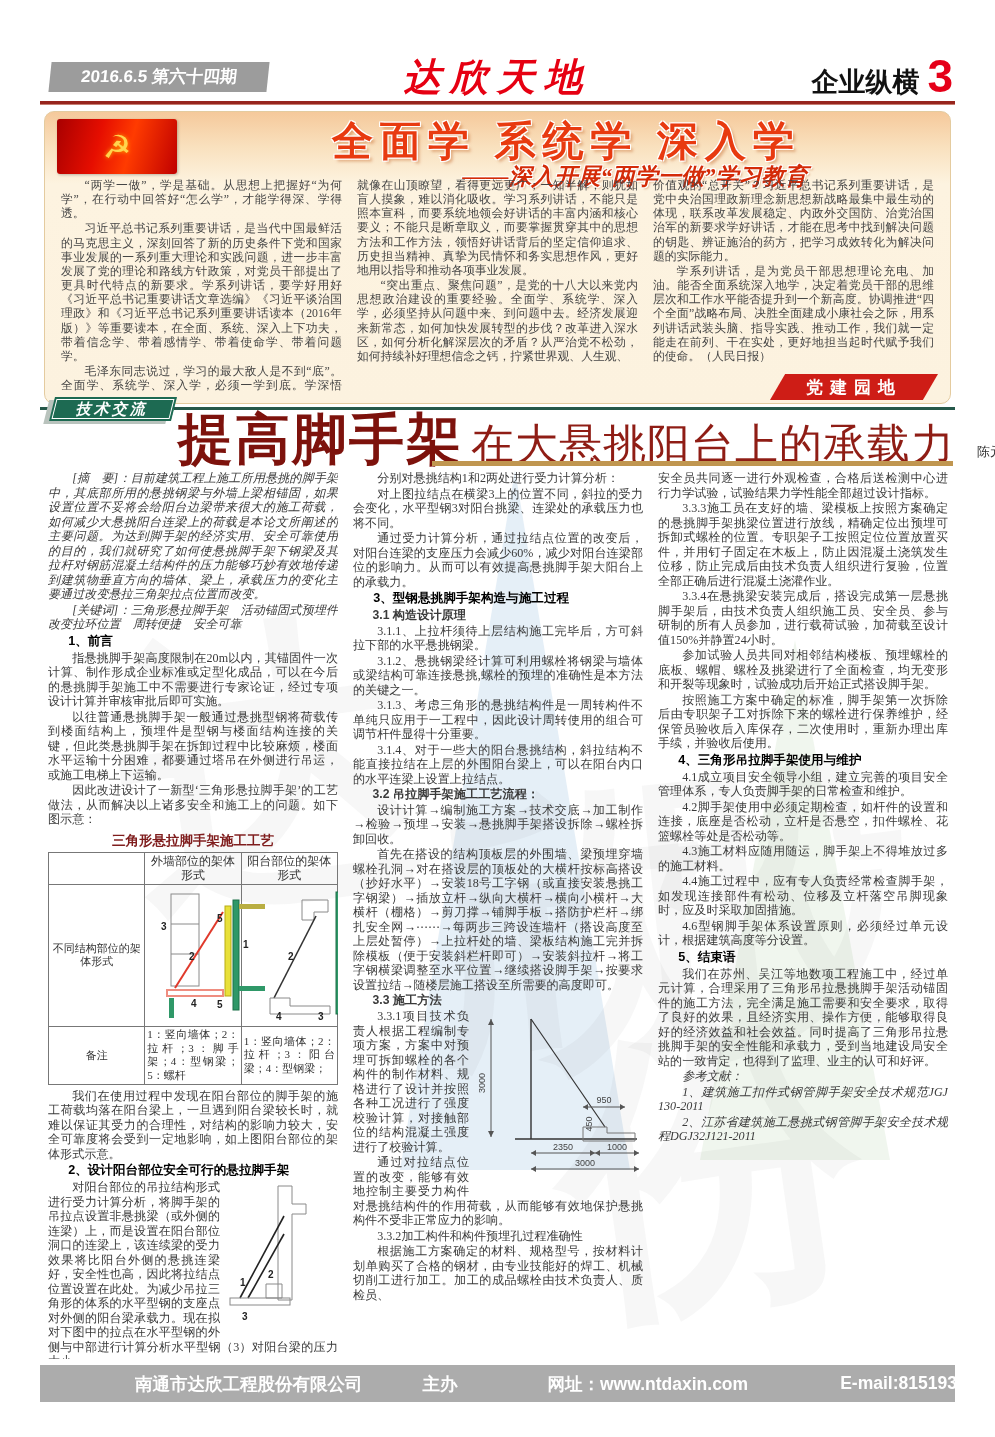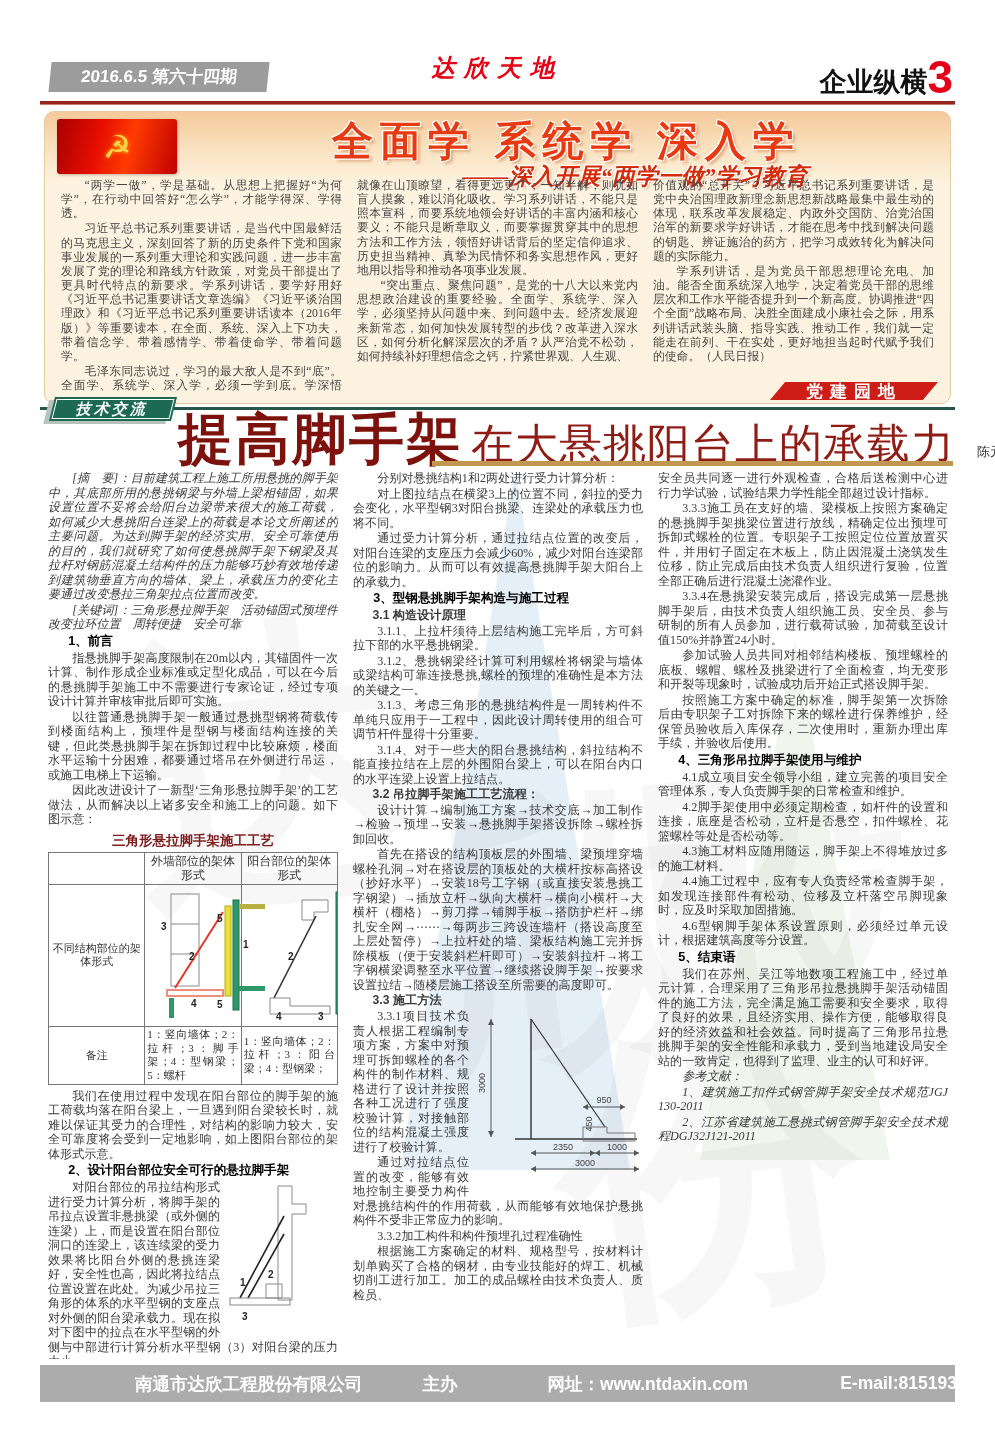--- a/index.html
+++ b/index.html
@@ -3,42 +3,42 @@
 <meta charset="utf-8">
 <style>
   html,body{margin:0;padding:0;background:#e9e9e9;}
   .page{position:relative;width:995px;height:1437px;background:#ffffff;margin:0 auto;overflow:hidden;
         font-family:"Liberation Serif","DejaVu Serif",serif;color:#3a3a3a;}
   
   .masthead{position:absolute;left:48px;right:42px;top:56px;height:46px;}
   .date-badge{position:absolute;left:2px;top:6px;width:218px;height:30px;background:#9c9c9c;color:#fff;
         font-family:"Liberation Sans","DejaVu Sans",sans-serif;font-weight:bold;font-size:17px;
         line-height:30px;text-align:center;transform:skewX(-6deg);}
-  .paper-title{position:absolute;left:0;right:7px;top:-4px;text-align:center;font-size:24px;font-weight:bold;
+  .paper-title{position:absolute;left:0;right:7px;top:-4px;text-align:center;font-size:38px;font-weight:bold;
         font-style:italic;color:#e60012;letter-spacing:9px;}
-  .mast-right{position:absolute;right:0;top:-2px;display:flex;align-items:center;gap:0;}
+  .mast-right{position:absolute;right:0;top:-2px;display:flex;align-items:flex-start;gap:8px;}
   .section-label{font-family:"Liberation Sans","DejaVu Sans",sans-serif;font-weight:bold;font-size:27px;color:#111;margin-top:10px;}
   .page-number{font-family:"Liberation Sans","DejaVu Sans",sans-serif;font-weight:bold;font-size:46px;color:#e50019;line-height:44px;}
   .mast-rule{position:absolute;left:40px;right:40px;top:101px;height:3px;background:#97251d;border-bottom:1px solid #c77e72;}
   
   .panel{position:absolute;left:44px;right:44px;top:111px;height:291px;border:1px solid #e4cb9f;border-radius:10px;
         background:linear-gradient(180deg,#f5c99b 0px,#f9e0bd 34px,#fdf3e0 72px,#fcf2df 100%);}
   .flag{position:absolute;left:12px;top:7px;width:120px;height:55px;border-radius:3px;
         background:linear-gradient(105deg,#a80000 0%,#e60e00 35%,#ff3b00 60%,#c00000 100%);
         display:flex;align-items:center;justify-content:center;box-shadow:1px 1px 3px rgba(0,0,0,.25);}
   .emblem{font-family:"DejaVu Sans",sans-serif;font-size:32px;color:#ffd44d;text-shadow:0 0 4px #ffb400;}
   .banner-title{position:absolute;left:228px;right:90px;top:2px;text-align:center;font-size:41px;font-weight:bold;
         font-family:"Liberation Sans","DejaVu Sans",sans-serif;color:#e83a10;letter-spacing:7px;
         text-shadow:-1px -1px 0 #fff,1px -1px 0 #fff,-1px 1px 0 #fff,1px 1px 0 #fff,3px 3px 3px rgba(180,70,0,.35);}
   .banner-subtitle{position:absolute;left:330px;right:55px;top:49px;text-align:center;font-size:23px;font-weight:bold;
         font-style:italic;color:#d42b08;
         text-shadow:-1px -1px 0 #fff,1px -1px 0 #fff,-1px 1px 0 #fff,1px 1px 0 #fff,2px 2px 2px rgba(180,70,0,.3);}
   .edit-cols{position:absolute;left:16px;right:16px;top:66px;bottom:10px;display:flex;gap:15px;overflow:hidden;}
   .ecol{flex:1;min-width:0;font-size:11.8px;line-height:1.2;text-align:justify;color:#454545;overflow:hidden;}
-  .party-badge{position:absolute;right:12px;bottom:3px;width:168px;height:18px;background:#ce1d16;color:#fff;
+  .party-badge{position:absolute;right:12px;bottom:3px;width:168px;height:26px;background:#ce1d16;color:#fff;
         font-family:"Liberation Sans","DejaVu Sans",sans-serif;font-weight:bold;font-size:17px;letter-spacing:7px;
         display:flex;align-items:center;justify-content:center;
         clip-path:polygon(9% 0,100% 0,91% 100%,0 100%);}
   
   .tech-rule{position:absolute;left:40px;right:40px;top:407px;height:3px;background:#25584a;}
   .tech-badge{position:absolute;left:52px;top:397px;width:122px;height:24px;background:#1d6a52;color:#fff;
         font-family:"Liberation Sans","DejaVu Sans",sans-serif;font-weight:bold;font-size:15px;letter-spacing:3px;
         display:flex;align-items:center;justify-content:center;transform:skewX(-14deg);
         box-shadow:inset 0 0 0 2px #1d6a52, inset 0 0 0 3px #ffffff, -5px 3px 0 #b9c3bd;}
   .article-title{position:absolute;left:178px;top:412px;display:flex;align-items:flex-end;gap:8px;white-space:nowrap;}

